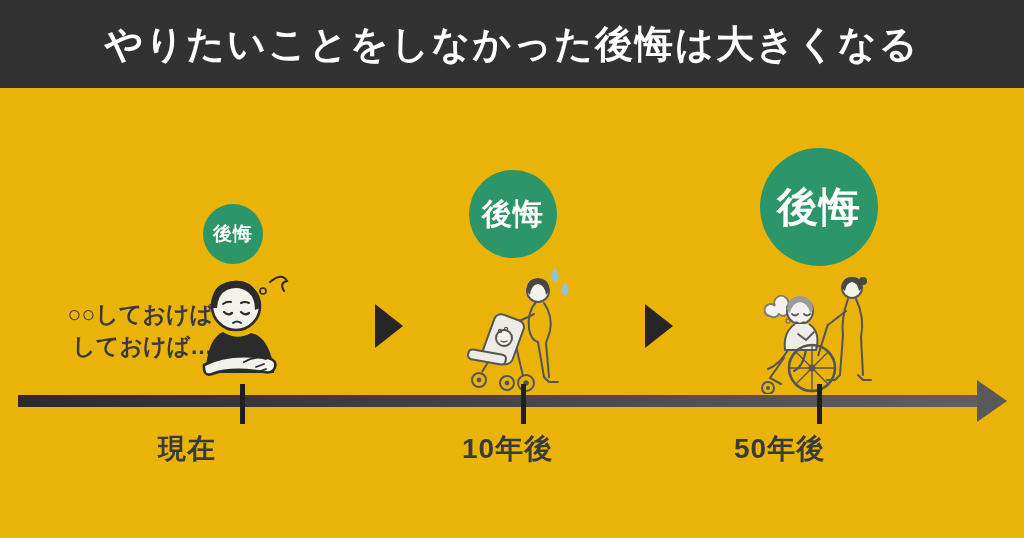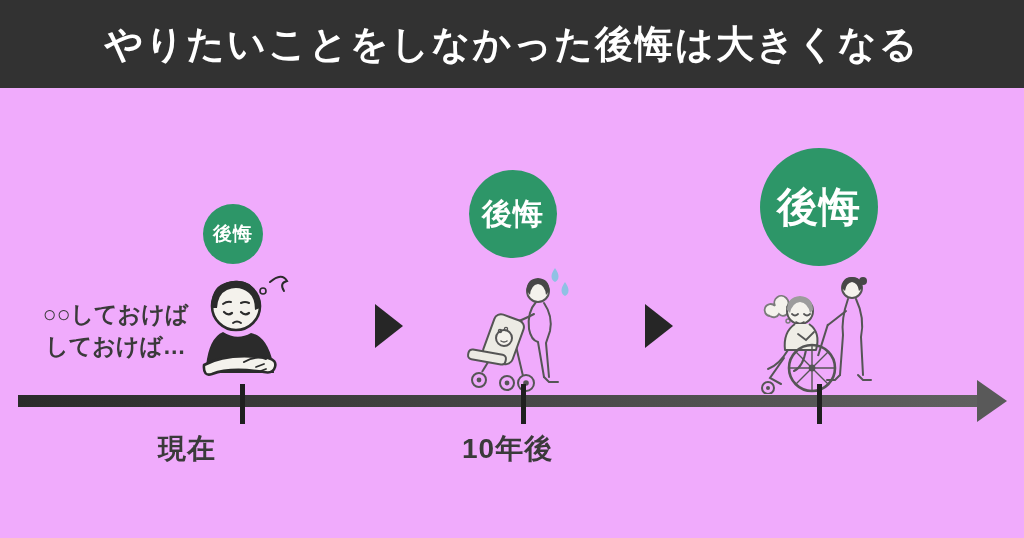--- a/index.html
+++ b/index.html
@@ -3,21 +3,21 @@
 <meta charset="utf-8">
 <style>
   * { margin: 0; padding: 0; box-sizing: border-box; }
   html, body { width: 1024px; }
   body { font-family: "Liberation Sans", "DejaVu Sans", sans-serif; }
 
   .canvas {
     position: relative;
     width: 1024px;
     height: 538px;
-    background: #f0abfc;
+    background: #eab308;
     overflow: hidden;
   }
 
   
   .title-bar {
     position: absolute;
     left: 0; top: 0;
     width: 1024px; height: 88px;
     background: #323232;
     display: flex;
@@ -45,21 +45,21 @@
   }
   .badge-1 { left: 203px; top: 204px; width: 60px;  height: 60px;  font-size: 19px; }
   .badge-2 { left: 469px; top: 170px; width: 88px;  height: 88px;  font-size: 30px; }
   .badge-3 { left: 760px; top: 148px; width: 118px; height: 118px; font-size: 41px; }
 
   
   .speech {
     position: absolute;
     left: 18px; top: 298px;
     width: 195px;
-    text-align: center;
+    text-align: right;
     font-size: 23px;
     font-weight: bold;
     color: #3a3a3a;
     line-height: 1.4;
   }
   .speech span { display: block; }
 
   
   .illust { position: absolute; }
   .illust-1 { left: 188px; top: 266px; width: 128px; height: 126px; }
@@ -217,14 +217,15 @@
   <div class="sep-arrow sep-2"></div>
 
   <div class="timeline-bar"></div>
   <div class="timeline-head"></div>
   <div class="tick tick-1"></div>
   <div class="tick tick-2"></div>
   <div class="tick tick-3"></div>
 
   <div class="time-label time-label-1">現在</div>
   <div class="time-label time-label-2">10年後</div>
+  <div class="time-label time-label-3">50年後</div>
 
 </div>
 
 </body></html>

